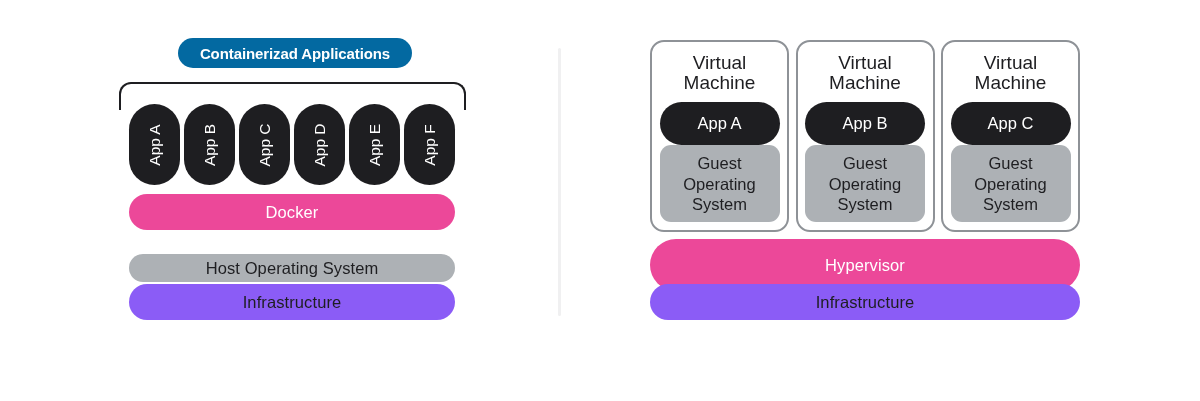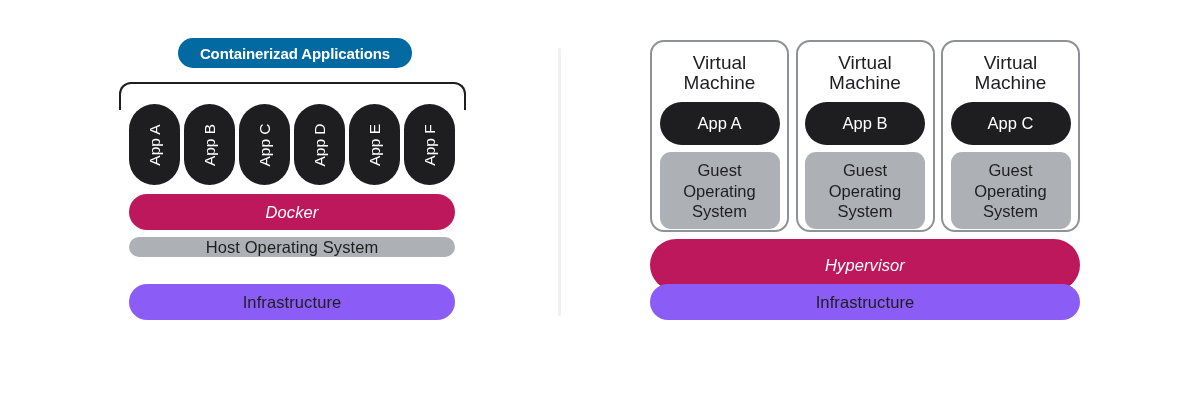--- a/index.html
+++ b/index.html
@@ -25,21 +25,21 @@
   .bar {
     position: absolute;
     border-radius: 999px;
     display: flex;
     align-items: center;
     justify-content: center;
     font-size: 16.5px;
     letter-spacing: .1px;
     white-space: nowrap;
   }
-  .bar.dark  { background: #be185d; color: #ffffff; font-style: italic; }
+  .bar.dark  { background: #ec4899; color: #ffffff; }
   .bar.gray  { background: #adb1b5; color: #1e1e21; }
   .bar.green { background: #8b5cf6; color: #1e1e21; }
 
   
   #left-panel { position: absolute; left: 0; top: 0; width: 560px; height: 401px; }
 
   .title-pill {
     position: absolute;
     left: 178px; top: 38px;
     width: 234px; height: 30px;
@@ -78,21 +78,21 @@
   .app-pill span {
     position: absolute;
     left: 50%; top: 50%;
     transform: translate(-50%, -50%) rotate(-90deg);
     color: #ffffff;
     font-size: 15.5px;
     white-space: nowrap;
   }
 
   #docker-bar  { left: 129px; top: 194px; width: 326px; height: 36px; }
-  #host-os-bar { left: 129px; top: 237px; width: 326px; height: 20px; }
+  #host-os-bar { left: 129px; top: 254px; width: 326px; height: 28px; }
   #left-infra-bar { left: 129px; top: 284px; width: 326px; height: 36px; }
 
   
   .divider {
     position: absolute;
     left: 558px; top: 48px;
     width: 3px; height: 268px;
     background: #f0f0f1;
     border-radius: 2px;
   }
@@ -126,21 +126,21 @@
   .vm-app {
     margin-top: 9px;
     width: 120px; height: 43px;
     background: #1e1e21;
     color: #ffffff;
     border-radius: 999px;
     display: flex; align-items: center; justify-content: center;
     font-size: 16.5px;
   }
   .vm-guest {
-    margin-top: 7px;
+    margin-top: 0;
     width: 120px; height: 77px;
     background: #adb1b5;
     color: #1e1e21;
     border-radius: 11px;
     display: flex; align-items: center; justify-content: center;
     text-align: center;
     font-size: 16.5px;
     line-height: 1.24;
   }
 

